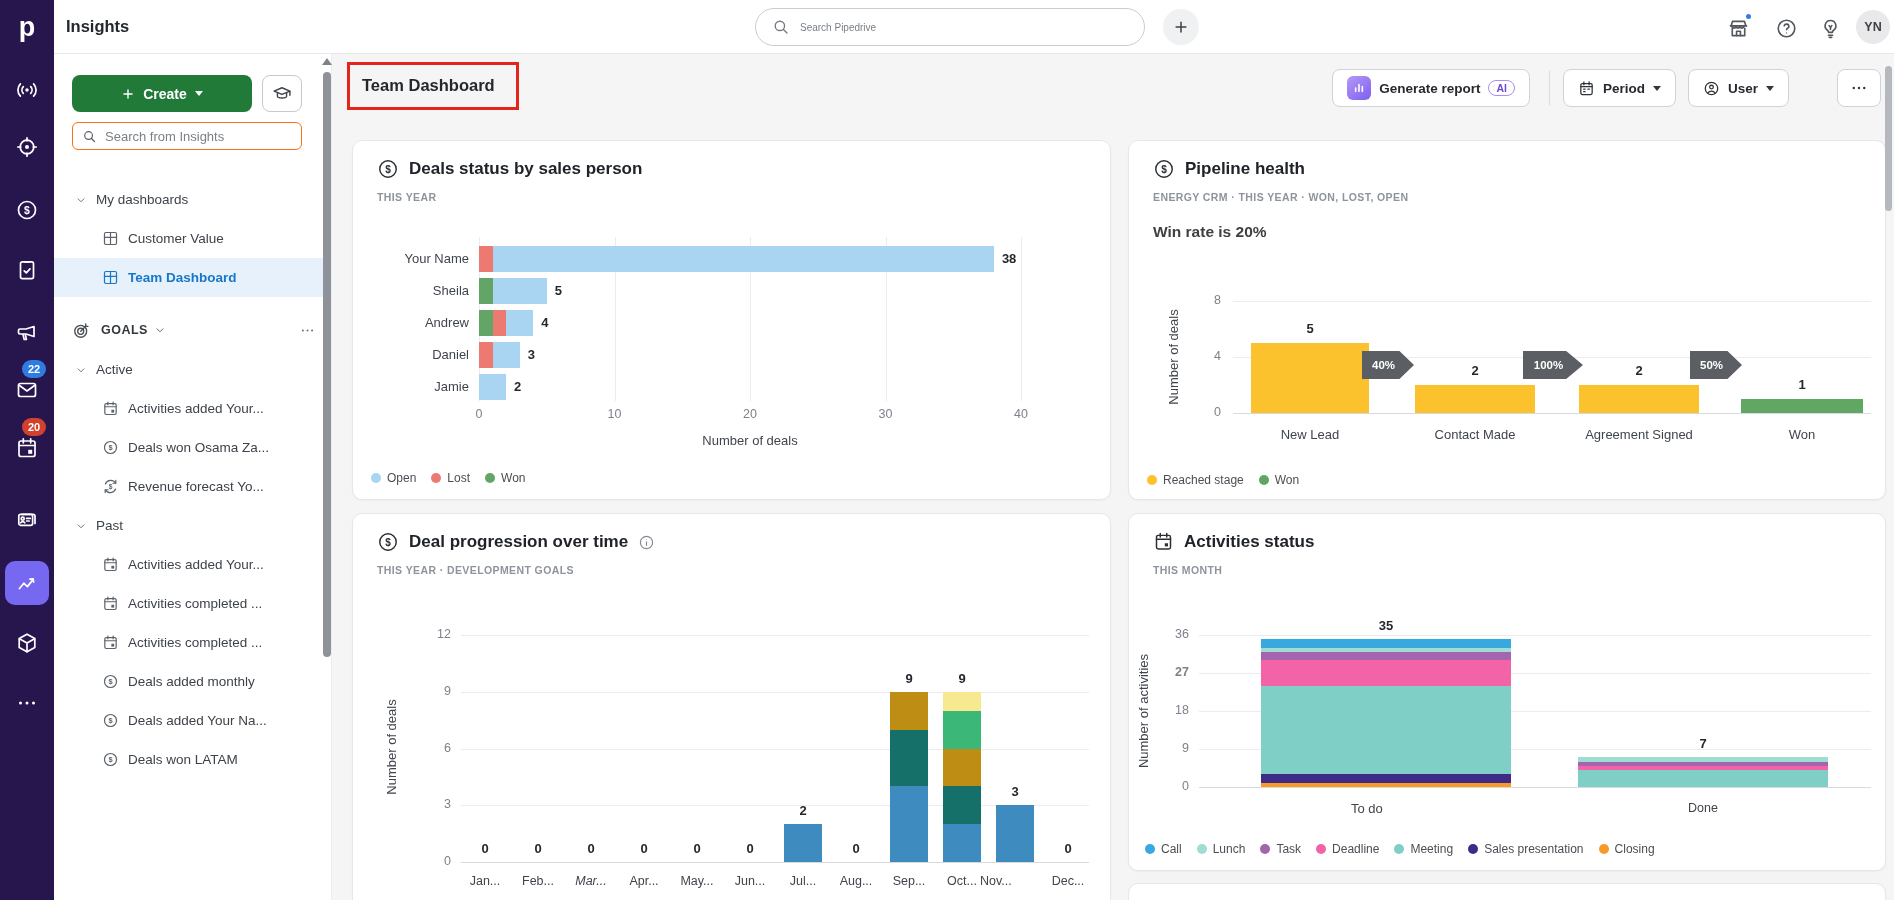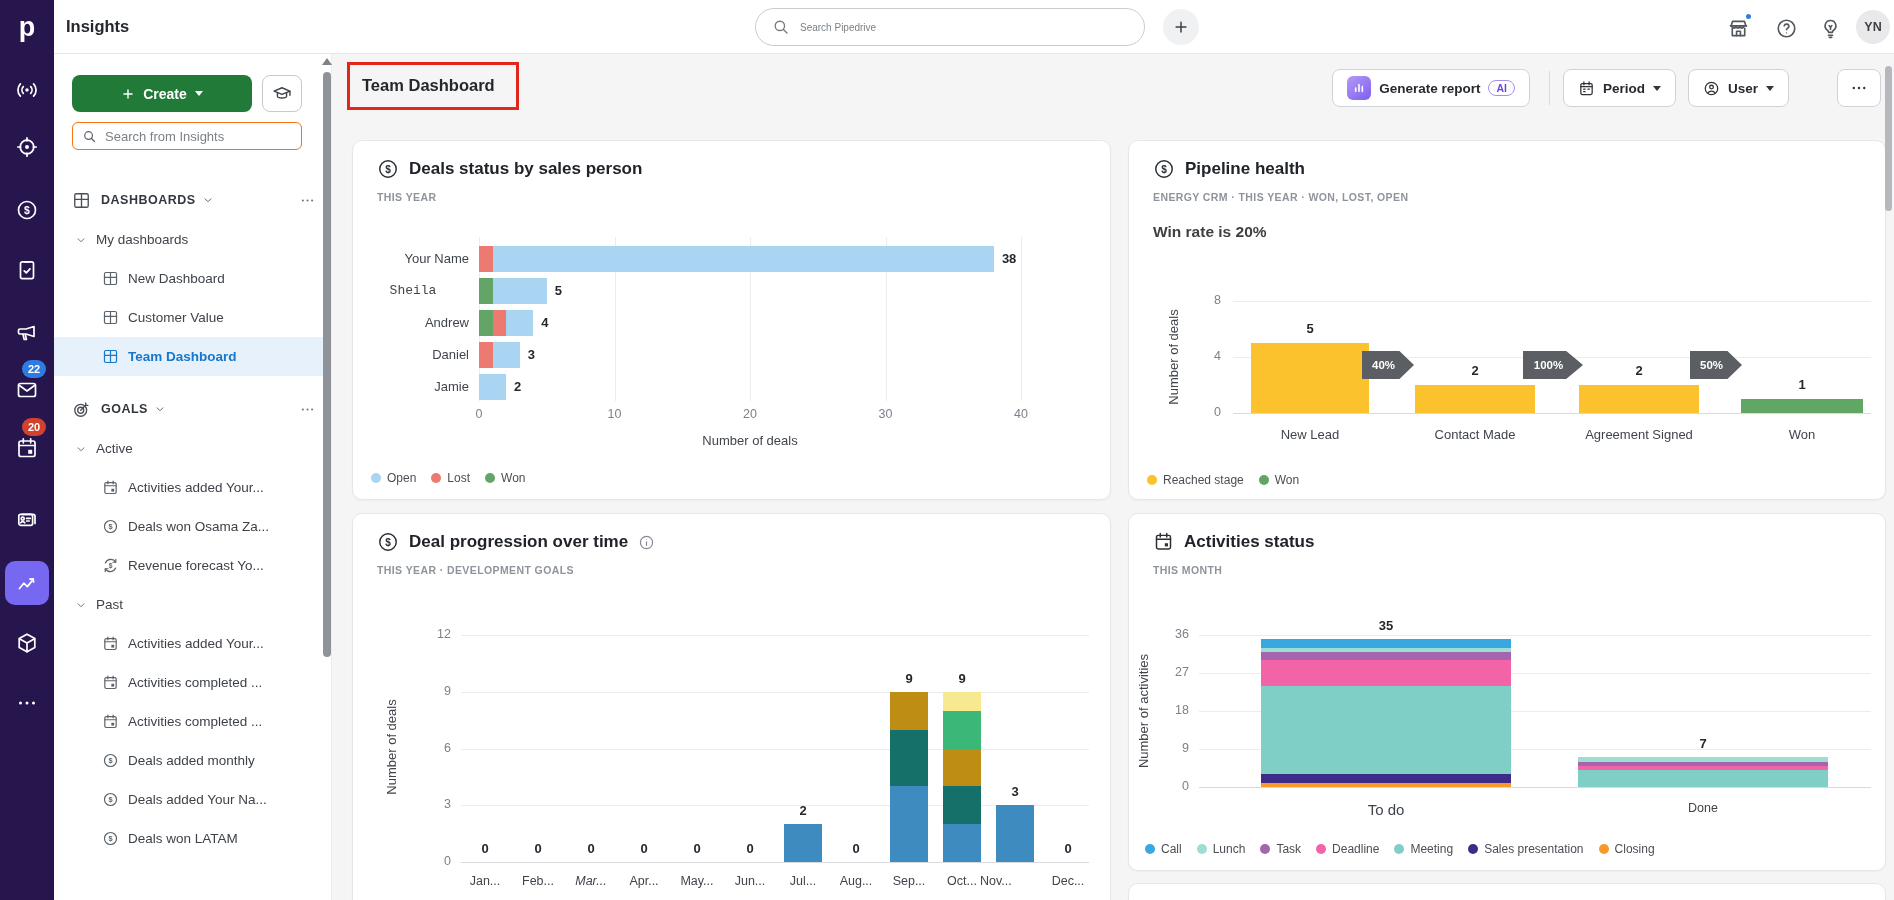--- a/index.html
+++ b/index.html
@@ -257,57 +257,27 @@
     <span style="display:flex">
       <svg width="15" height="15" viewBox="0 0 24 24" fill="none" stroke="#5A6067" stroke-width="1.9" stroke-linecap="round">
           <circle cx="10.5" cy="10.5" r="6.2"></circle>
           <path d="M15.2 15.2L20 20"></path>
         </svg>
     </span>
     <span class="ss-ph">Search from Insights</span>
   </div>
   <div id="side-tree">
       <div class="sec">
-        <div class="sec-row">
-          <span style="display: flex;">
-            <svg width="19" height="19" viewBox="0 0 24 24" fill="none" stroke="currentColor" stroke-width="1.7" stroke-linecap="round" stroke-linejoin="round">
-              <rect x="3.5" y="3.5" width="17" height="17" rx="2"></rect>
-              <path d="M12 3.5v17M3.5 10.5h17"></path>
-            </svg>
-          </span>
-          <span class="sec-label">DASHBOARDS</span>
-          <span class="sec-chev">
-            <svg width="14" height="14" viewBox="0 0 24 24" fill="none" stroke="currentColor" stroke-width="1.7" stroke-linecap="round" stroke-linejoin="round">
-              <path d="M7 10l5 5 5-5"></path>
-            </svg>
-          </span>
-          <span class="sec-dots">
-            <svg width="17" height="17" viewBox="0 0 24 24" fill="none" stroke="currentColor" stroke-width="1.7" stroke-linecap="round" stroke-linejoin="round">
-              <circle cx="5.5" cy="12" r="1.5" fill="currentColor" stroke="none"></circle>
-              <circle cx="12" cy="12" r="1.5" fill="currentColor" stroke="none"></circle>
-              <circle cx="18.5" cy="12" r="1.5" fill="currentColor" stroke="none"></circle>
-            </svg>
-          </span>
-        </div>
         <div class="grp-row">
           <span class="sec-chev">
             <svg width="14" height="14" viewBox="0 0 24 24" fill="none" stroke="currentColor" stroke-width="1.7" stroke-linecap="round" stroke-linejoin="round">
               <path d="M7 10l5 5 5-5"></path>
             </svg>
           </span>
           <span>My dashboards</span>
-        </div>
-        <div class="item-row">
-          <span class="row-ic">
-            <svg width="17" height="17" viewBox="0 0 24 24" fill="none" stroke="currentColor" stroke-width="1.7" stroke-linecap="round" stroke-linejoin="round">
-              <rect x="3.5" y="3.5" width="17" height="17" rx="2"></rect>
-              <path d="M12 3.5v17M3.5 10.5h17"></path>
-            </svg>
-          </span>
-          <span>New Dashboard</span>
         </div>
         <div class="item-row">
           <span class="row-ic">
             <svg width="17" height="17" viewBox="0 0 24 24" fill="none" stroke="currentColor" stroke-width="1.7" stroke-linecap="round" stroke-linejoin="round">
               <rect x="3.5" y="3.5" width="17" height="17" rx="2"></rect>
               <path d="M12 3.5v17M3.5 10.5h17"></path>
             </svg>
           </span>
           <span>Customer Value</span>
         </div>
@@ -516,21 +486,21 @@
         <div class="vgrid" style="left: 397px; top: 96px; height: 164px;"></div>
         <div class="tick" style="left: 377px; top: 266px; width: 40px; text-align: center;">20</div>
         <div class="vgrid" style="left: 532.5px; top: 96px; height: 164px;"></div>
         <div class="tick" style="left: 512.5px; top: 266px; width: 40px; text-align: center;">30</div>
         <div class="vgrid" style="left: 668px; top: 96px; height: 164px;"></div>
         <div class="tick" style="left: 648px; top: 266px; width: 40px; text-align: center;">40</div>
         <div class="cat-r" style="left: 4px; top: 110px; width: 112px; text-align: right;">Your Name</div>
         <div class="seg" style="left: 126px; top: 105px; width: 13.55px; height: 26px; background: rgb(236, 122, 112);"></div>
         <div class="seg" style="left: 139.55px; top: 105px; width: 501.35px; height: 26px; background: rgb(169, 213, 242);"></div>
         <div class="vlab" style="left: 648.9px; top: 110px;">38</div>
-        <div class="cat-r" style="left: 4px; top: 142px; width: 112px; text-align: center; font-family: Liberation Mono, monospace;">Sheila</div>
+        <div class="cat-r" style="left: 4px; top: 142px; width: 112px; text-align: right;">Sheila</div>
         <div class="seg" style="left: 126px; top: 137px; width: 13.55px; height: 26px; background: rgb(99, 165, 103);"></div>
         <div class="seg" style="left: 139.55px; top: 137px; width: 54.2px; height: 26px; background: rgb(169, 213, 242);"></div>
         <div class="vlab" style="left: 201.75px; top: 142px;">5</div>
         <div class="cat-r" style="left: 4px; top: 174px; width: 112px; text-align: right;">Andrew</div>
         <div class="seg" style="left: 126px; top: 169px; width: 13.55px; height: 26px; background: rgb(99, 165, 103);"></div>
         <div class="seg" style="left: 139.55px; top: 169px; width: 13.55px; height: 26px; background: rgb(236, 122, 112);"></div>
         <div class="seg" style="left: 153.1px; top: 169px; width: 27.1px; height: 26px; background: rgb(169, 213, 242);"></div>
         <div class="vlab" style="left: 188.2px; top: 174px;">4</div>
         <div class="cat-r" style="left: 4px; top: 206px; width: 112px; text-align: right;">Daniel</div>
         <div class="seg" style="left: 126px; top: 201px; width: 13.55px; height: 26px; background: rgb(236, 122, 112);"></div>
@@ -677,33 +647,33 @@
     </div>
     <div class="card-sub">THIS MONTH</div>
     <div class="chart" id="c4">
         <div class="hgrid base" style="left: 70px; top: 273px; width: 672px;"></div>
         <div class="tick" style="left: 24px; top: 265px; width: 36px; text-align: right;">0</div>
         <div class="hgrid" style="left: 70px; top: 235.02px; width: 672px;"></div>
         <div class="tick" style="left: 24px; top: 227.02px; width: 36px; text-align: right;">9</div>
         <div class="hgrid" style="left: 70px; top: 197.04px; width: 672px;"></div>
         <div class="tick" style="left: 24px; top: 189.04px; width: 36px; text-align: right;">18</div>
         <div class="hgrid" style="left: 70px; top: 159.06px; width: 672px;"></div>
-        <div class="tick" style="left: 24px; top: 151.06px; width: 36px; text-align: right;">27</div>
+        <div class="tick" style="left: 24px; top: 151.06px; width: 36px; text-align: right; font-weight: bold;">27</div>
         <div class="hgrid" style="left: 70px; top: 121.08px; width: 672px;"></div>
         <div class="tick" style="left: 24px; top: 113.08px; width: 36px; text-align: right;">36</div>
         <div class="ylab" style="left: 14px; top: 197px;">Number of activities</div>
         <div class="seg" style="left: 132px; top: 268.78px; width: 250px; height: 4.22px; background: rgb(247, 154, 40);"></div>
         <div class="seg" style="left: 132px; top: 260.34px; width: 250px; height: 8.44px; background: rgb(62, 43, 135);"></div>
         <div class="seg" style="left: 132px; top: 171.72px; width: 250px; height: 88.62px; background: rgb(127, 207, 198);"></div>
         <div class="seg" style="left: 132px; top: 146.4px; width: 250px; height: 25.32px; background: rgb(242, 99, 168);"></div>
         <div class="seg" style="left: 132px; top: 137.96px; width: 250px; height: 8.44px; background: rgb(165, 100, 174);"></div>
         <div class="seg" style="left: 132px; top: 133.74px; width: 250px; height: 4.22px; background: rgb(159, 220, 210);"></div>
         <div class="seg" style="left: 132px; top: 125.3px; width: 250px; height: 8.44px; background: rgb(58, 168, 224);"></div>
         <div class="vlab" style="left: 227px; top: 104.3px; width: 60px; text-align: center;">35</div>
-        <div class="cat-c" style="left: 222px; top: 287px; width: 70px; text-align: center; font-size: 15px;">To do</div>
+        <div class="cat-c" style="left: 222px; top: 287px; width: 70px; text-align: left; font-size: 13px;">To do</div>
         <div class="seg" style="left: 449px; top: 256.12px; width: 250px; height: 16.88px; background: rgb(127, 207, 198);"></div>
         <div class="seg" style="left: 449px; top: 251.9px; width: 250px; height: 4.22px; background: rgb(242, 99, 168);"></div>
         <div class="seg" style="left: 449px; top: 247.68px; width: 250px; height: 4.22px; background: rgb(165, 100, 174);"></div>
         <div class="seg" style="left: 449px; top: 243.46px; width: 250px; height: 4.22px; background: rgb(159, 220, 210);"></div>
         <div class="vlab" style="left: 544px; top: 222.46px; width: 60px; text-align: center;">7</div>
         <div class="cat-c" style="left: 539px; top: 287px; width: 70px; text-align: center; font-size: 12.5px;">Done</div>
         <div class="legend" style="left: 16px; top: 328px;">
           <div class="leg-item">
             <div class="leg-dot" style="background: rgb(58, 168, 224);"></div>
             <div class="leg-lab">Call</div>

